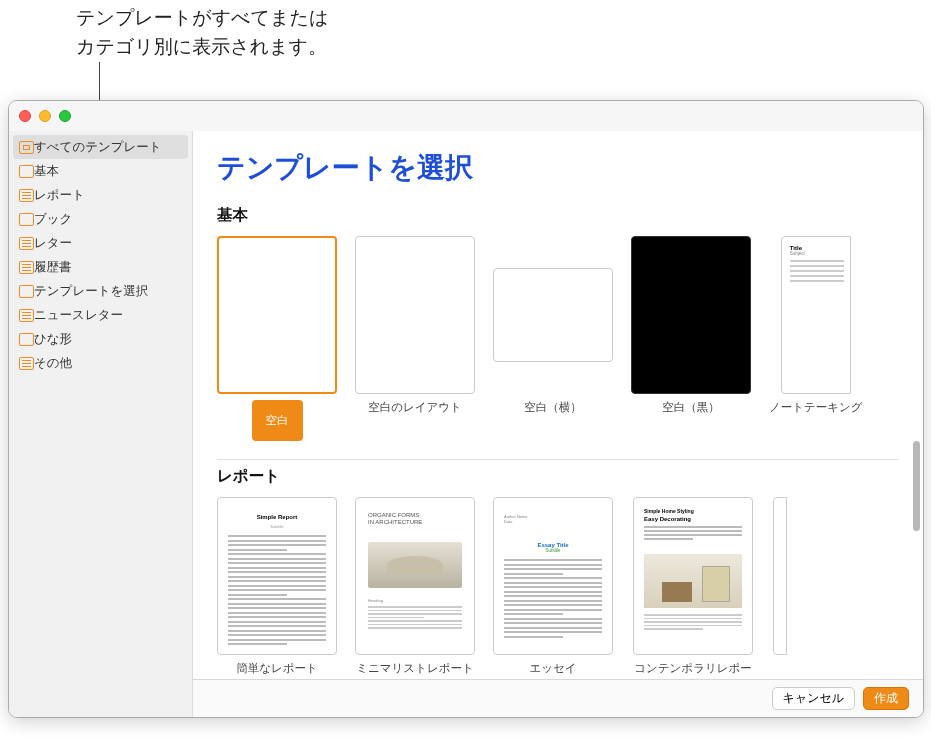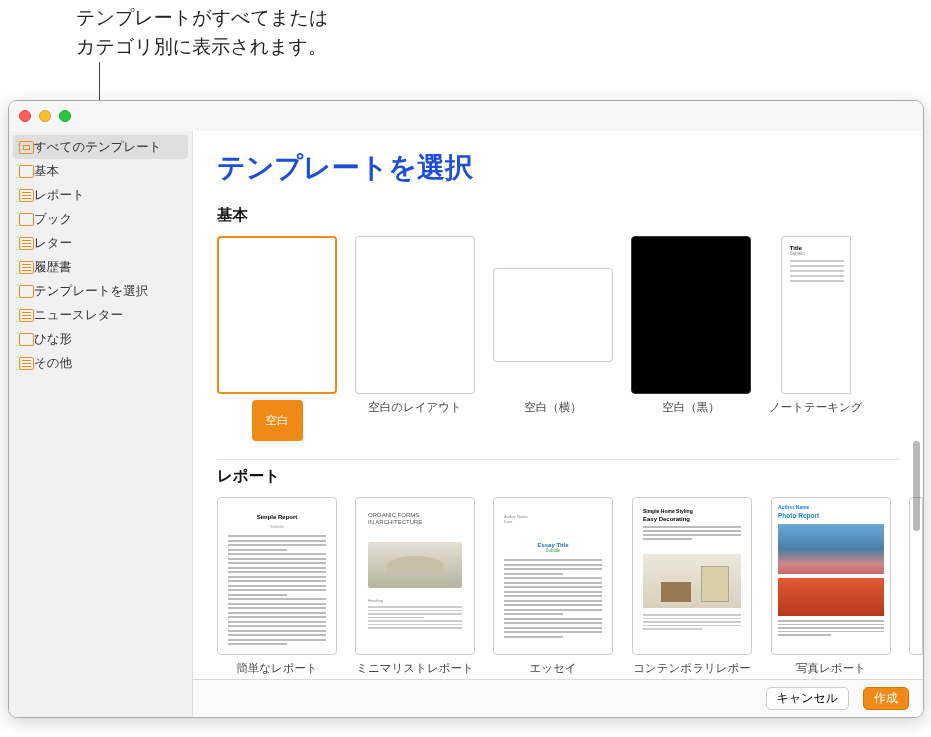--- a/index.html
+++ b/index.html
@@ -260,21 +260,21 @@
 .textonly .sst { font-size: 6px; font-weight: 800; margin-bottom: 4px;}
 .textonly div.ln { height: 1.8px; background: #bbb; margin-bottom: 2.2px; }
 
 .footer {
   height: 38px;
   border-top: 1px solid #d8d8d8;
   display: flex;
   justify-content: flex-end;
   align-items: center;
   padding-right: 14px;
-  gap: 14px;
+  gap: 8px;
   background: #fafafa;
 }
 .btn {
   font-size: 12px;
   padding: 2px 10px;
   border-radius: 5px;
   border: 1px solid #ccc;
   background: #fff;
   cursor: pointer;
 }
@@ -501,36 +501,20 @@
               <div style="position:absolute;left:10px;top:116px;right:10px;">
                 <div style="height:1.5px;background:#ccc;margin-bottom:2px;"></div>
                 <div style="height:1.5px;background:#ccc;margin-bottom:2px;"></div>
                 <div style="height:1.5px;background:#ccc;margin-bottom:2px;"></div>
                 <div style="height:1.5px;background:#ccc;margin-bottom:2px;"></div>
                 <div style="height:1.5px;background:#ccc;margin-bottom:2px;width:60%;"></div>
               </div>
             </div>
             <div class="tpl-label">コンテンポラリレポート</div>
           </div>
-          <div class="tpl">
-            <div class="thumb">
-              <div class="photo-head">Author Name</div>
-              <div class="photo-title">Photo Report</div>
-              <div class="photo-img1"></div>
-              <div class="photo-img2"></div>
-              <div class="photo-text">
-                <div></div>
-                  <div></div>
-                  <div></div>
-                  <div></div>
-                  <div style="width:50%"></div>
-              </div>
-            </div>
-            <div class="tpl-label">写真レポート</div>
-          </div>
           <div class="tpl partial">
             <div class="thumb" style="width:14px;border-left:1px solid #ccc;"></div>
             <div class="tpl-label">&nbsp;</div>
           </div>
         </div>
 
         <div class="section-divider"></div>
         <div class="section-head">ブック – 縦方向</div>
 
         <div class="scrollbar"></div>

